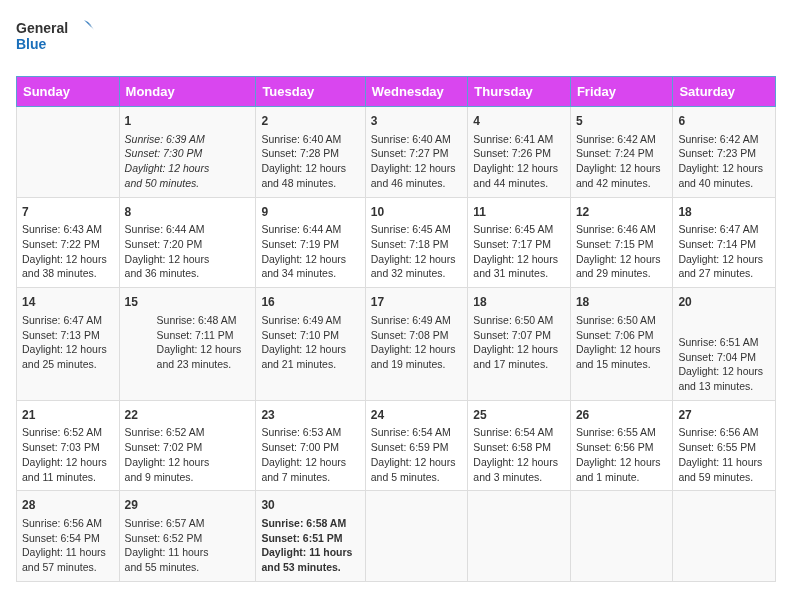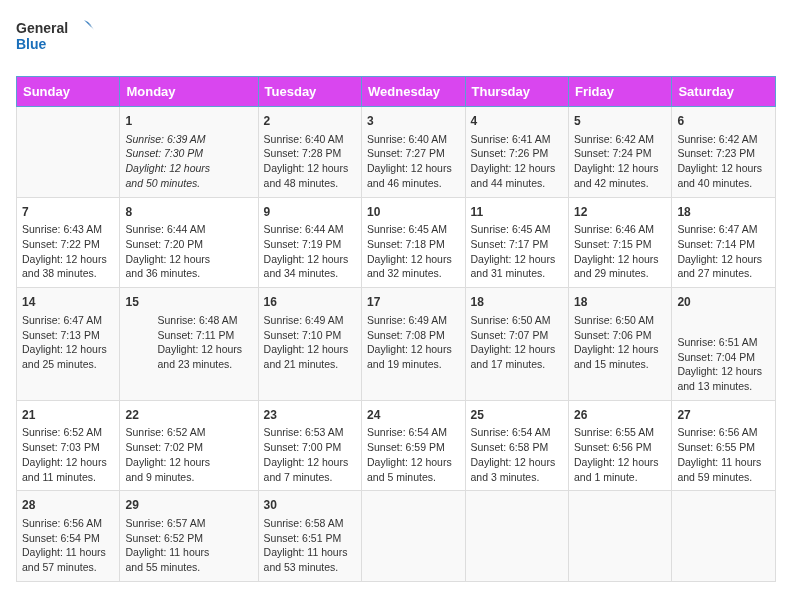--- a/index.html
+++ b/index.html
@@ -317,21 +317,21 @@
         </td>
         <td>
           <span class="day-number">29</span>
           <div class="cell-content" style="white-space: pre-line;">Sunrise: 6:57 AM
 Sunset: 6:52 PM
 Daylight: 11 hours
 and 55 minutes.</div>
         </td>
         <td>
           <span class="day-number">30</span>
-          <div class="cell-content" style="white-space: pre-line;">Sunrise: 6:58 AM
+          <div class="cell-content" style="white-space: pre-line; font-weight: bold;">Sunrise: 6:58 AM
 Sunset: 6:51 PM
 Daylight: 11 hours
 and 53 minutes.</div>
         </td>
         <td></td>
         <td></td>
         <td></td>
         <td></td>
       </tr>
     </tbody>

